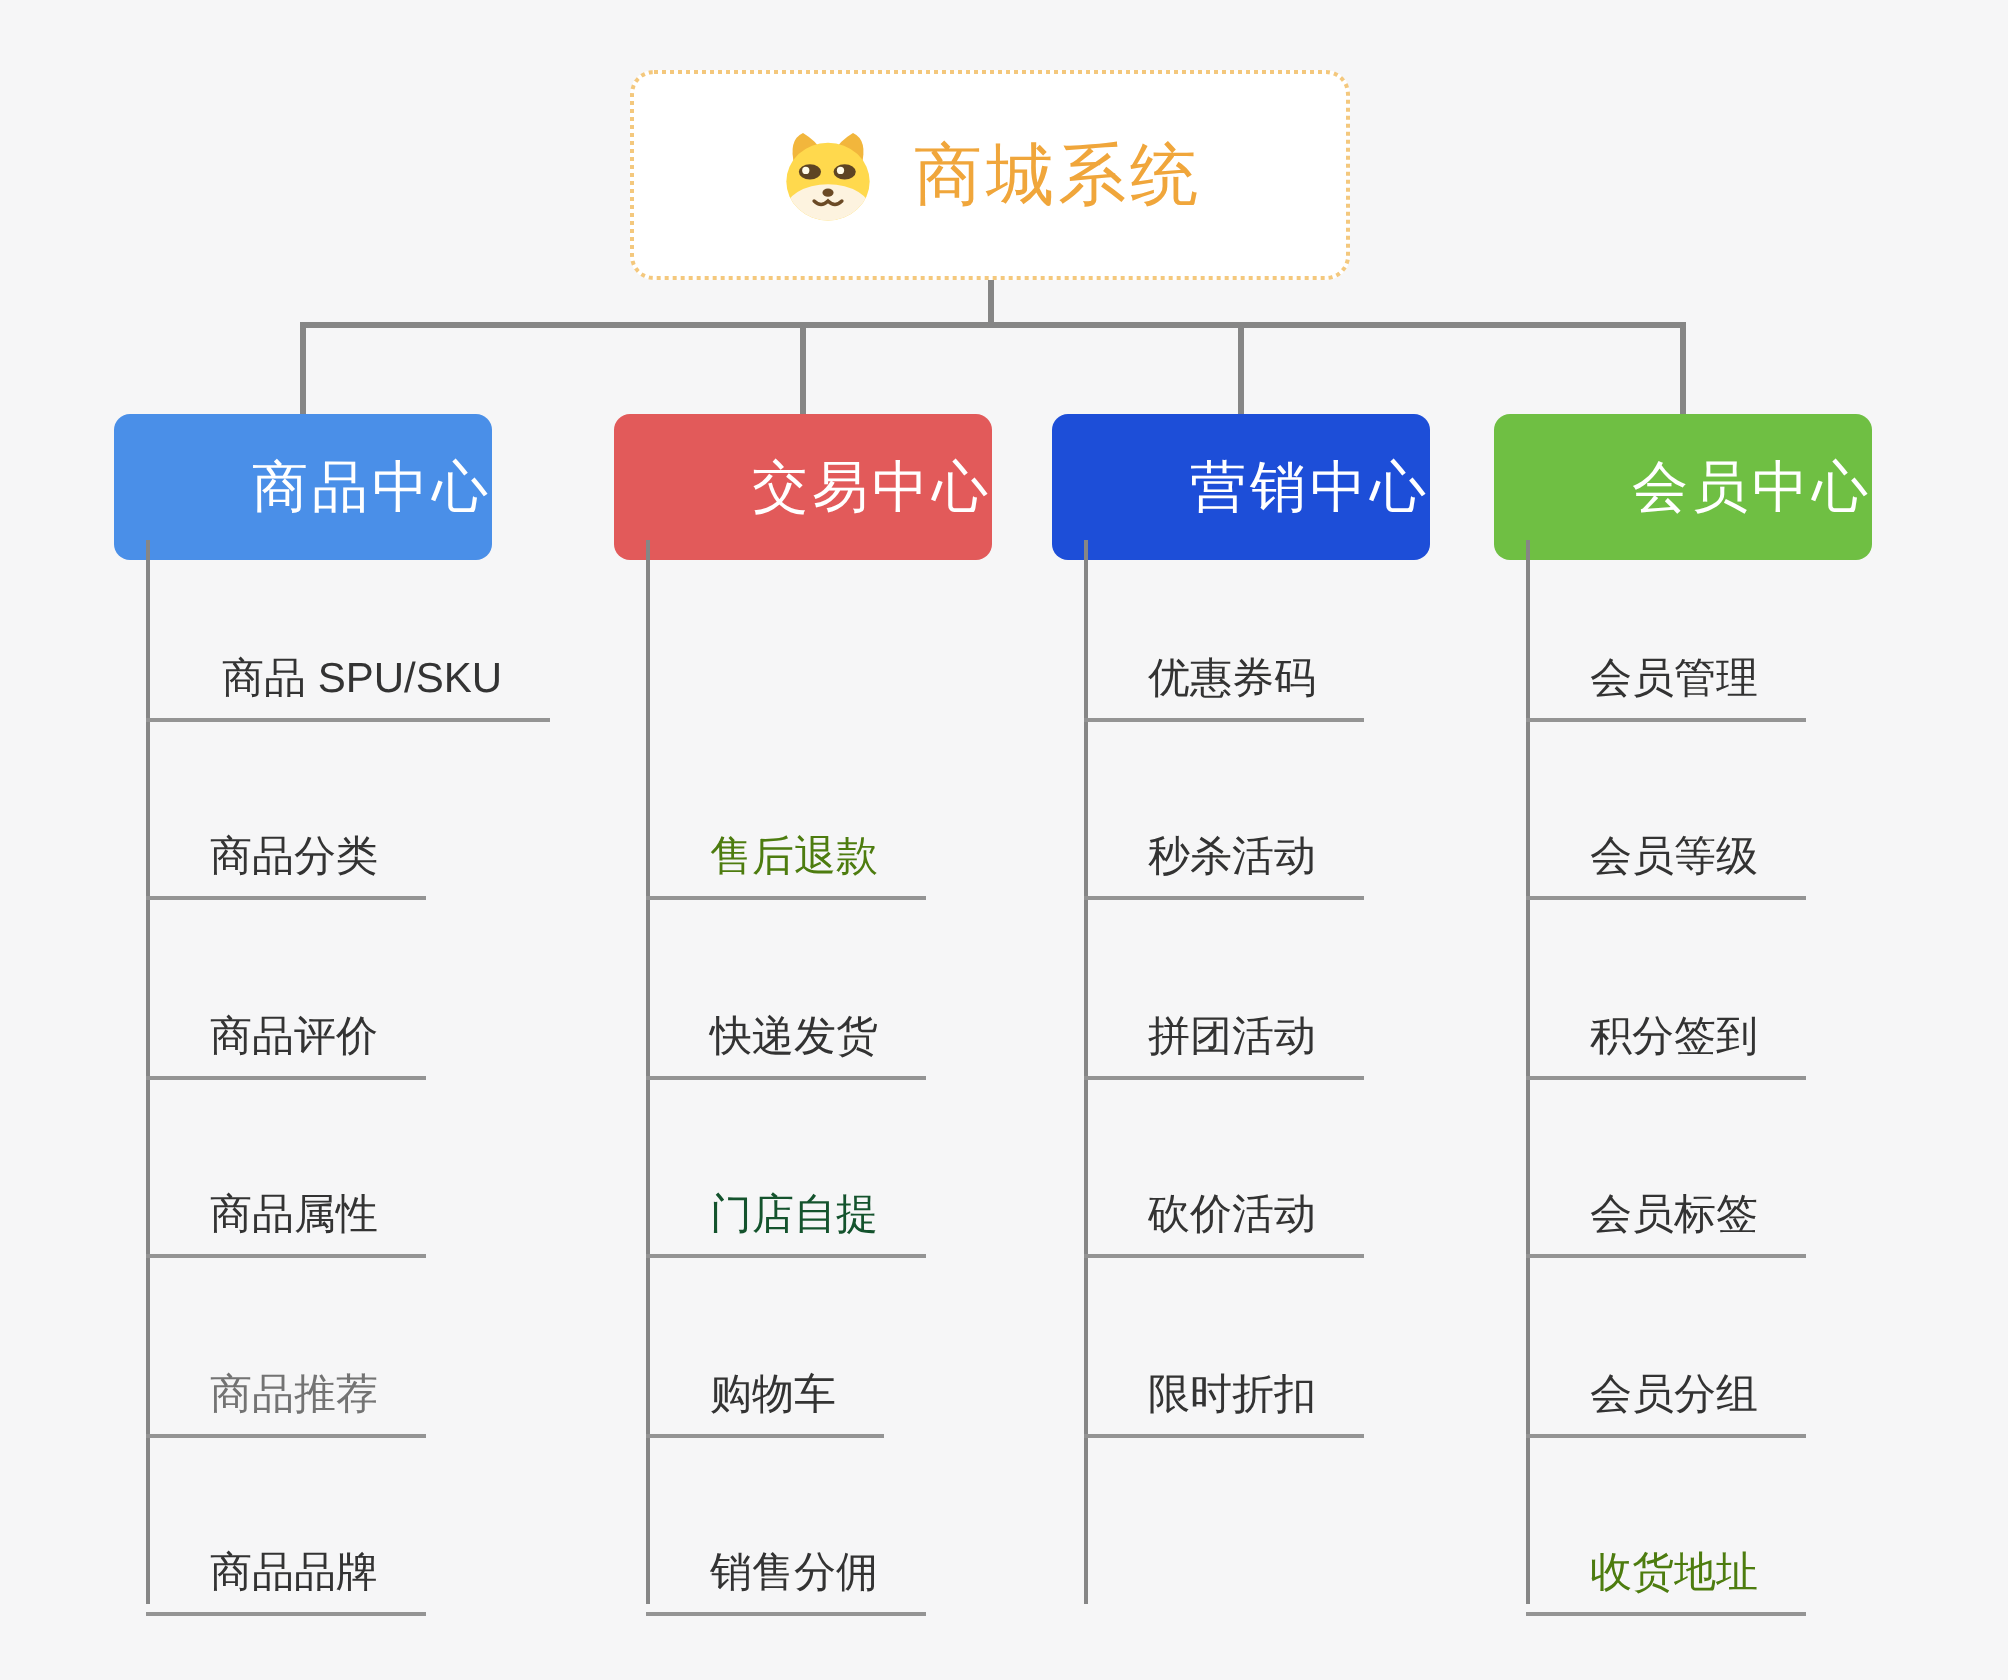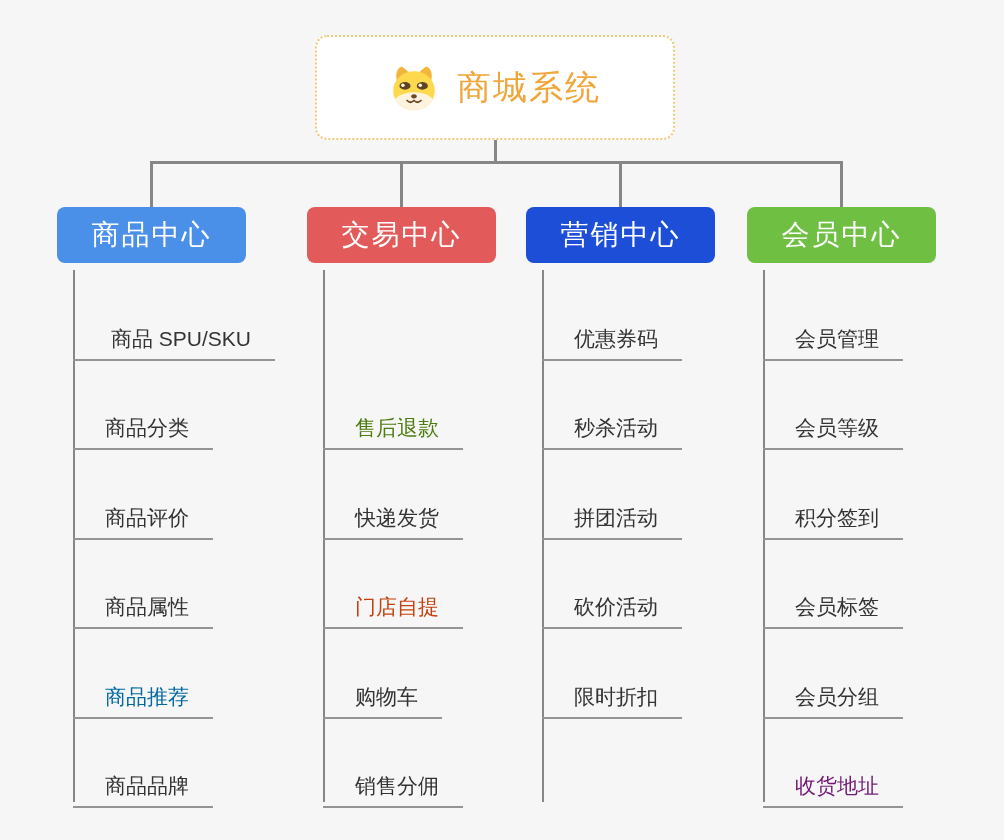--- a/index.html
+++ b/index.html
@@ -6,22 +6,22 @@
   body{font-family:"Liberation Sans","DejaVu Sans",sans-serif;}
   #canvas{position:relative;width:1004px;height:840px;overflow:hidden;}
   .line{position:absolute;}
   .root-node{
     position:absolute;left:315px;top:35px;width:360px;height:105px;
     background:#ffffff;border:2px dotted #f4c87d;border-radius:12px;
     box-sizing:border-box;display:flex;align-items:center;justify-content:center;gap:18px;
   }
   .root-label{font-size:34px;font-weight:500;letter-spacing:2px;white-space:nowrap;}
   .branch-box{
-    position:absolute;width:189px;height:56px;border-radius:8px;
-    display:flex;align-items:center;justify-content:center;
+    position:absolute;width:189px;height:73px;border-radius:8px;
+    display:flex;align-items:center;justify-content:flex-end;
     color:#ffffff;font-size:28px;letter-spacing:2px;white-space:nowrap;
   }
   .leaf-item{
     position:absolute;height:35px;box-sizing:content-box;
     display:flex;align-items:flex-end;
     padding:0 24px 6px 32px;
     border-bottom:2px solid #949494;
     font-size:21px;white-space:nowrap;
   }
   .doge{width:50px;height:48px;display:inline-flex;}
@@ -55,30 +55,30 @@
     <div class="line" style="left: 150px; top: 161px; width: 693px; height: 3px; background: rgb(134, 134, 134);"></div>
     <div class="line" style="left: 150px; top: 161px; width: 3px; height: 46px; background: rgb(134, 134, 134);"></div>
     <div class="branch-box" style="left: 57px; top: 207px; background: rgb(74, 143, 232);">
       <span>商品中心</span>
     </div>
     <div class="line" style="left: 73px; top: 270px; width: 2px; height: 532px; background: rgb(134, 134, 134);"></div>
     <div class="leaf-item" style="left: 73px; top: 318px; color: rgb(51, 51, 51); border-bottom-color: rgb(148, 148, 148); padding-left: 38px;">商品 SPU/SKU</div>
     <div class="leaf-item" style="left: 73px; top: 407px; color: rgb(51, 51, 51); border-bottom-color: rgb(148, 148, 148);">商品分类</div>
     <div class="leaf-item" style="left: 73px; top: 497px; color: rgb(51, 51, 51); border-bottom-color: rgb(148, 148, 148);">商品评价</div>
     <div class="leaf-item" style="left: 73px; top: 586px; color: rgb(51, 51, 51); border-bottom-color: rgb(148, 148, 148);">商品属性</div>
-    <div class="leaf-item" style="left: 73px; top: 676px; color: #0369a1; border-bottom-color: rgb(148, 148, 148);">商品推荐</div>
+    <div class="leaf-item" style="left: 73px; top: 676px; color: #737373; border-bottom-color: rgb(148, 148, 148);">商品推荐</div>
     <div class="leaf-item" style="left: 73px; top: 765px; color: rgb(51, 51, 51); border-bottom-color: rgb(148, 148, 148);">商品品牌</div>
     <div class="line" style="left: 400px; top: 161px; width: 3px; height: 46px; background: rgb(134, 134, 134);"></div>
     <div class="branch-box" style="left: 307px; top: 207px; background: rgb(226, 90, 90);">
       <span>交易中心</span>
     </div>
     <div class="line" style="left: 323px; top: 270px; width: 2px; height: 532px; background: rgb(134, 134, 134);"></div>
     <div class="leaf-item" style="left: 323px; top: 407px; color: #4d7c0f; border-bottom-color: rgb(148, 148, 148);">售后退款</div>
     <div class="leaf-item" style="left: 323px; top: 497px; color: rgb(51, 51, 51); border-bottom-color: rgb(148, 148, 148);">快递发货</div>
-    <div class="leaf-item" style="left: 323px; top: 586px; color: #c2410c; border-bottom-color: rgb(148, 148, 148); padding-left: 32px;">门店自提</div>
+    <div class="leaf-item" style="left: 323px; top: 586px; color: #14532d; border-bottom-color: rgb(148, 148, 148); padding-left: 32px;">门店自提</div>
     <div class="leaf-item" style="left: 323px; top: 676px; color: rgb(51, 51, 51); border-bottom-color: rgb(148, 148, 148);">购物车</div>
     <div class="leaf-item" style="left: 323px; top: 765px; color: rgb(51, 51, 51); border-bottom-color: rgb(148, 148, 148);">销售分佣</div>
     <div class="line" style="left: 619px; top: 161px; width: 3px; height: 46px; background: rgb(134, 134, 134);"></div>
     <div class="branch-box" style="left: 526px; top: 207px; background: #1d4ed8;">
       <span>营销中心</span>
     </div>
     <div class="line" style="left: 542px; top: 270px; width: 2px; height: 532px; background: rgb(134, 134, 134);"></div>
     <div class="leaf-item" style="left: 542px; top: 318px; color: rgb(51, 51, 51); border-bottom-color: rgb(148, 148, 148);">优惠券码</div>
     <div class="leaf-item" style="left: 542px; top: 407px; color: rgb(51, 51, 51); border-bottom-color: rgb(148, 148, 148);">秒杀活动</div>
     <div class="leaf-item" style="left: 542px; top: 497px; color: rgb(51, 51, 51); border-bottom-color: rgb(148, 148, 148);">拼团活动</div>
@@ -87,14 +87,14 @@
     <div class="line" style="left: 840px; top: 161px; width: 3px; height: 46px; background: rgb(134, 134, 134);"></div>
     <div class="branch-box" style="left: 747px; top: 207px; background: rgb(111, 191, 67);">
       <span>会员中心</span>
     </div>
     <div class="line" style="left: 763px; top: 270px; width: 2px; height: 532px; background: rgb(134, 134, 134);"></div>
     <div class="leaf-item" style="left: 763px; top: 318px; color: rgb(51, 51, 51); border-bottom-color: rgb(148, 148, 148);">会员管理</div>
     <div class="leaf-item" style="left: 763px; top: 407px; color: rgb(51, 51, 51); border-bottom-color: rgb(148, 148, 148);">会员等级</div>
     <div class="leaf-item" style="left: 763px; top: 586px; color: rgb(51, 51, 51); border-bottom-color: rgb(148, 148, 148);">会员标签</div>
     <div class="leaf-item" style="left: 763px; top: 497px; color: rgb(51, 51, 51); border-bottom-color: rgb(148, 148, 148);">积分签到</div>
     <div class="leaf-item" style="left: 763px; top: 676px; color: rgb(51, 51, 51); border-bottom-color: rgb(148, 148, 148);">会员分组</div>
-    <div class="leaf-item" style="left: 763px; top: 765px; color: #701a75; border-bottom-color: rgb(148, 148, 148);">收货地址</div>
+    <div class="leaf-item" style="left: 763px; top: 765px; color: #4d7c0f; border-bottom-color: rgb(148, 148, 148);">收货地址</div>
   </div>
 
 </body></html>

